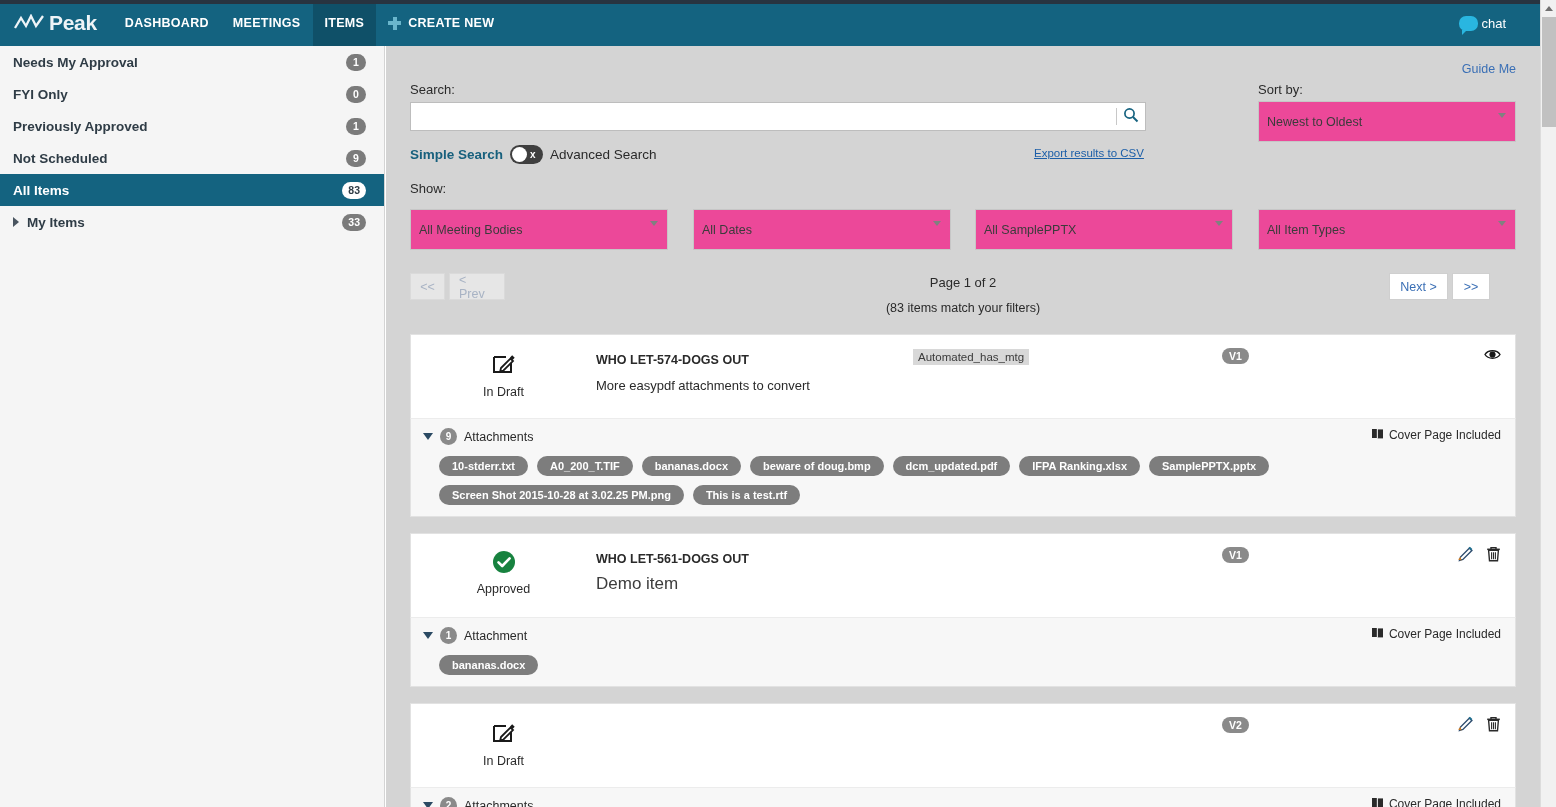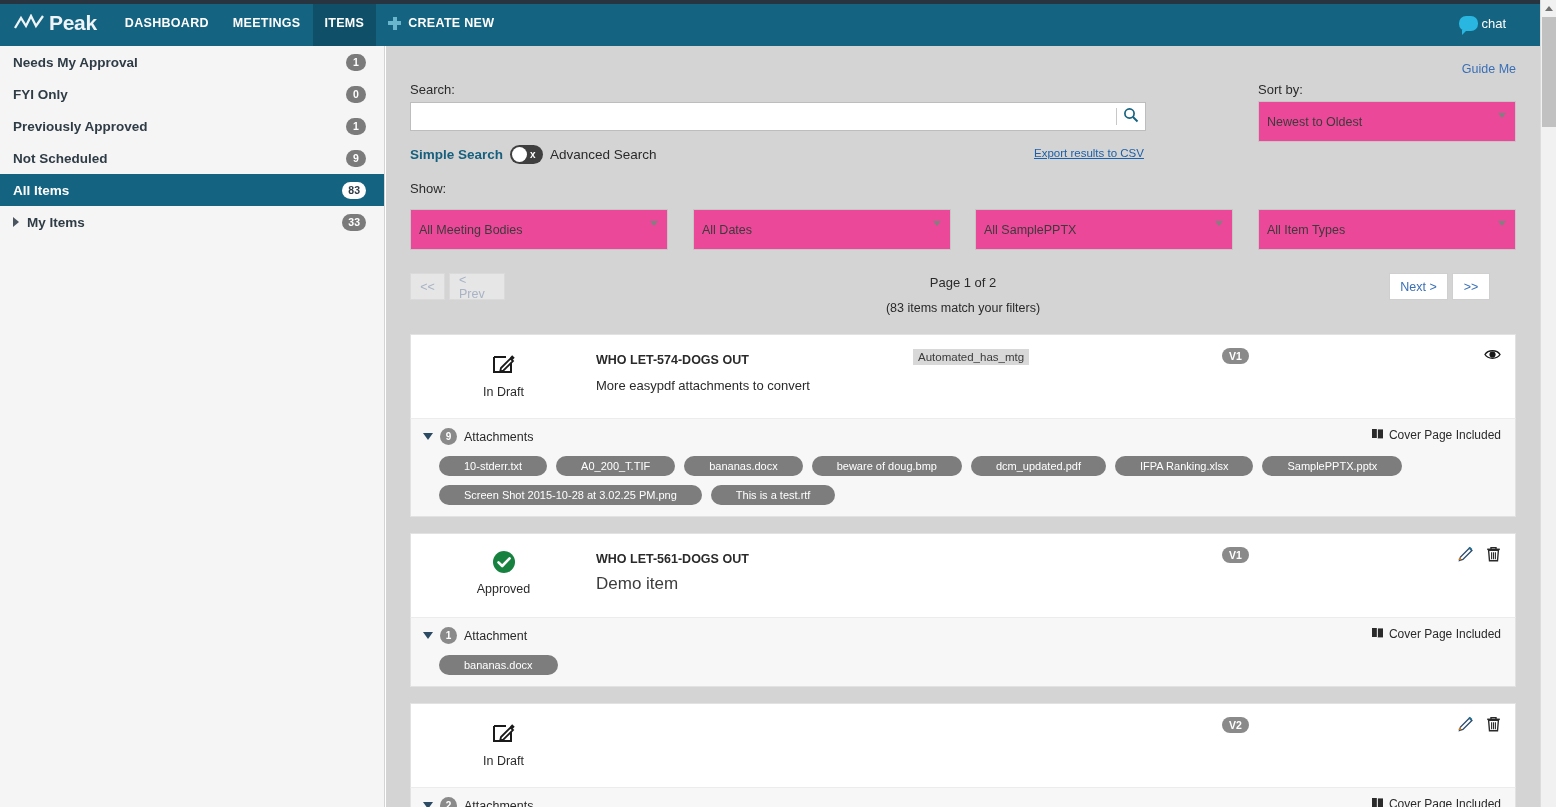--- a/index.html
+++ b/index.html
@@ -226,22 +226,22 @@
     font-size:10px; font-weight:bold; display:flex; align-items:center;
     justify-content:center; padding:0 4px;
   }
   .att-title{ font-size:12.5px; color:#2a2a2a; }
   .cover-page{
     position:absolute; right:14px; top:9px; font-size:12px; color:#2a2a2a;
     display:flex; align-items:center; gap:5px;
   }
   .chips{ display:flex; flex-wrap:wrap; gap:9px; margin-top:11px; padding-left:16px; }
   .chip{
-    background:#7d7d7d; color:#ffffff; font-size:11px; font-weight:normal;
-    border-radius:11px; padding:4px 25px; cursor:pointer; white-space:nowrap;
+    background:#7d7d7d; color:#ffffff; font-size:11px; font-weight:bold;
+    border-radius:11px; padding:4px 13px; cursor:pointer; white-space:nowrap;
   }
 </style>
 </head>
 <body>
 
 <div class="viewport">
 
   <div class="topnav">
     <div class="logo">
       <span>

